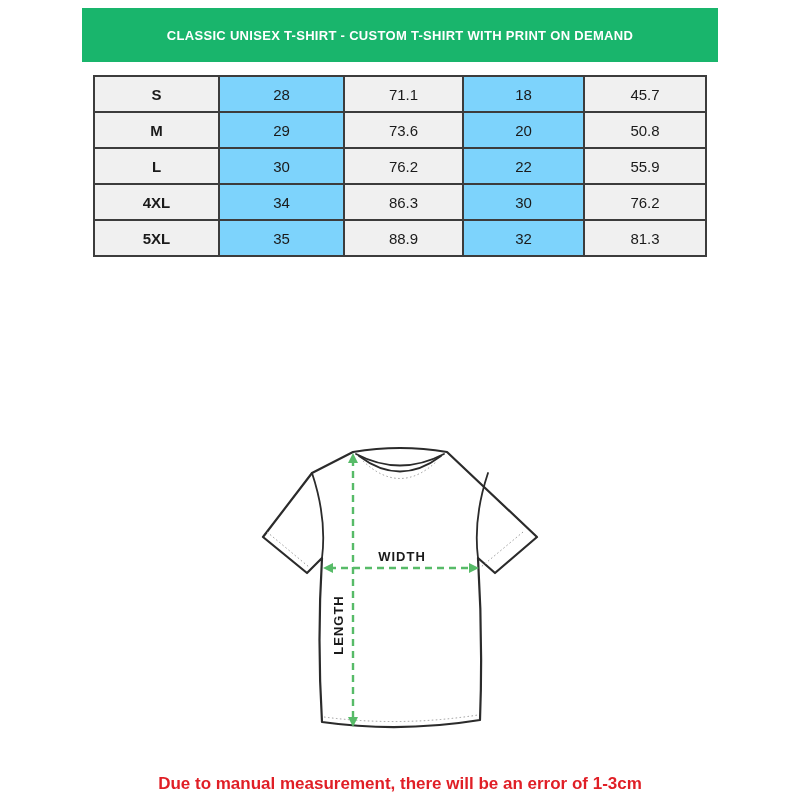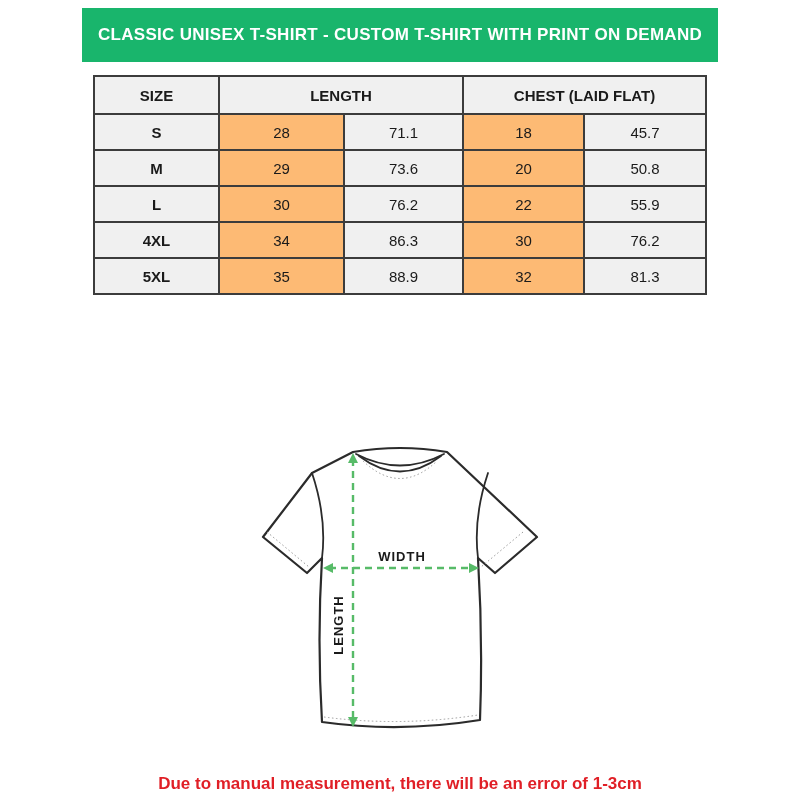--- a/index.html
+++ b/index.html
@@ -12,21 +12,21 @@
     font-family: "Liberation Sans", sans-serif;
     overflow: hidden;
   }
   .banner {
     position: absolute;
     left: 82px; top: 8px;
     width: 636px; height: 54px;
     background: #19b56c;
     color: #ffffff;
     font-weight: bold;
-    font-size: 17px;
+    font-size: 13px;
     letter-spacing: 0.3px;
     display: flex;
     align-items: center;
     justify-content: center;
     text-align: center;
   }
   .chart-wrap {
     position: absolute;
     left: 93px; top: 75px;
     width: 612px;
@@ -38,21 +38,21 @@
     font-size: 15px;
     color: #1a1a1a;
   }
   table.size-chart th, table.size-chart td {
     border: 2px solid #3c3c3c;
     text-align: center;
     vertical-align: middle;
     padding: 0;
   }
   table.size-chart th { height: 38px; background: #f0f0f0; font-weight: bold; }
-  table.size-chart td { height: 36px; background: #fdba74; font-weight: normal; }
+  table.size-chart td { height: 36px; background: #7dd3fc; font-weight: normal; }
   table.size-chart td.shaded { background: #f0f0f0; }
   table.size-chart td.size-col { background: #f0f0f0; font-weight: bold; }
   .col-size { width: 125px; }
   .col-a { width: 125px; }
   .col-b { width: 119px; }
   .col-c { width: 121px; }
   .col-d { width: 122px; }
   .diagram {
     position: absolute;
     left: 250px; top: 440px;
@@ -87,25 +87,20 @@
   <div class="chart-wrap">
     <table class="size-chart">
       <colgroup>
         <col class="col-size">
           <col class="col-a">
           <col class="col-b">
           <col class="col-c">
           <col class="col-d">
       </colgroup>
       <tbody>
-          <tr>
-        <th>SIZE</th>
-        <th colspan="2">LENGTH</th>
-        <th colspan="2">CHEST (LAID FLAT)</th>
-      </tr>
       <tr>
         <td class="size-col">S</td>
         <td>28</td>
         <td class="shaded">71.1</td>
         <td>18</td>
         <td class="shaded">45.7</td>
       </tr>
       <tr>
         <td class="size-col">M</td>
         <td>29</td>

